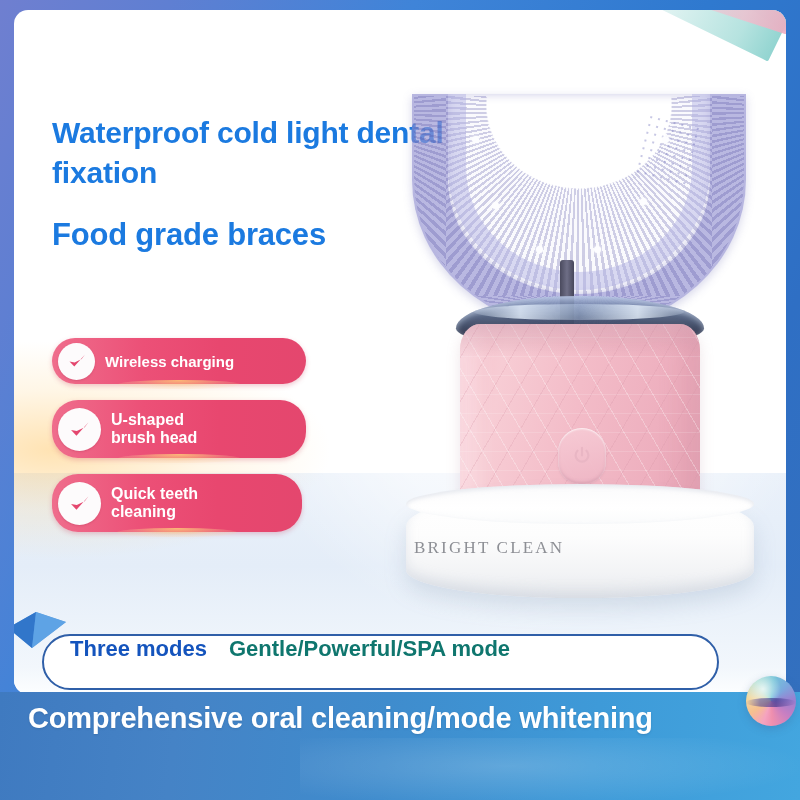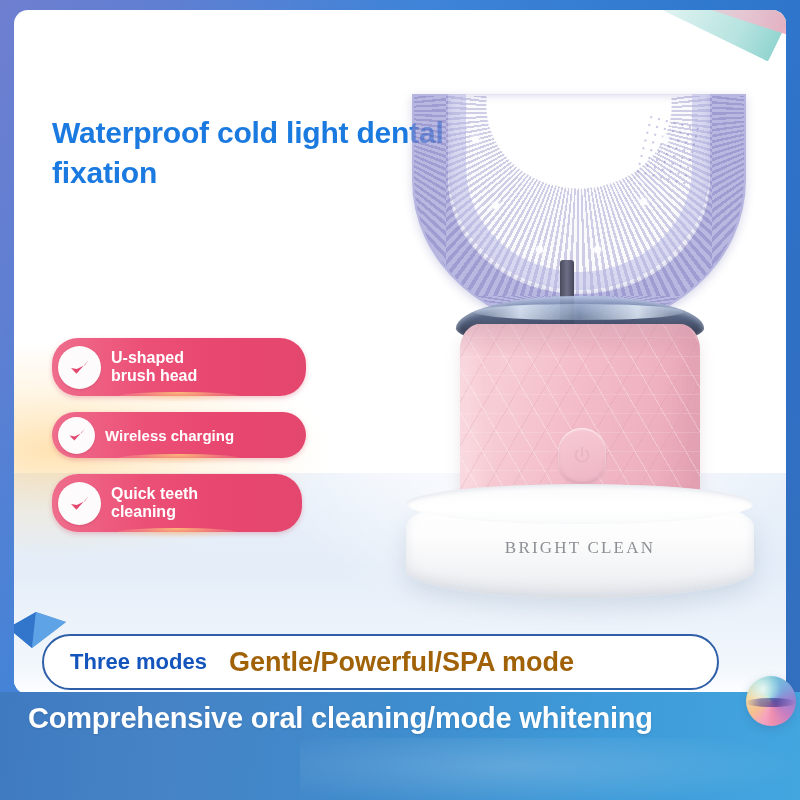--- a/index.html
+++ b/index.html
@@ -212,40 +212,39 @@
     box-shadow:0 10px 22px rgba(120,140,170,.22), inset 0 -6px 12px rgba(190,198,212,.35);
   }
   #base-top {
     position:absolute; left:12px; top:404px; width:348px; height:40px;
     background:linear-gradient(180deg,#fbfbfc 0%, #ffffff 60%, #fafbfc 100%);
     border-radius:50%;
     box-shadow:inset 0 2px 4px rgba(205,212,224,.5);
   }
   #brand-name {
     position:absolute; left:12px; top:458px; width:348px;
-    text-align:center;
     font-family:"Liberation Serif", serif;
-    font-size:17px; letter-spacing:2.2px; color:#8d8f95;
+    font-size:17px; letter-spacing:2.2px; color:#8d8f95;padding-left:8px;
   }
 
   
   #modes-pill {
     position:absolute; left:28px; top:624px;
     width:677px; height:56px;
     border:2px solid #2f5fa8;
     border-radius:28px;
     background:#ffffff;
-    display:flex; align-items:center;
+    display:flex; 
   }
   #modes-label {
     color:#1454bd; font-weight:bold; font-size:22px;
     margin-left:26px;
   }
   #modes-value {
-    color:#a16207; font-weight:bold; font-size:27px;
+    color:#0f766e; font-weight:bold; font-size:22px;
     margin-left:22px;
   }
   
   #blue-diamond {
     position:absolute; left:-12px; top:588px; width:72px; height:62px;
     pointer-events:none;
   }
 
   
   #bottom-band {
@@ -293,41 +292,42 @@
     <div id="amber-glow"></div>
 
     <div id="corner-rays">
       <div class="ray ray-c"></div>
       <div class="ray ray-a"></div>
       <div class="ray ray-b"></div>
     </div>
 
     <div id="headline-block">
       <div class="headline" id="headline-1">Waterproof cold light dental fixation</div>
+      <div class="headline" id="headline-2">Food grade braces</div>
     </div>
 
     <div id="features">
+
+      <div class="feature" id="feature-0">
+        <span class="check-wrap">
+          <svg width="24" height="24" viewBox="0 0 24 24" aria-hidden="true">
+            <path d="M4.5 12.4 L9.3 17.6 L20 5.6 L16.6 10.1 L9.6 13.4 Z" fill="#e4476e"></path>
+          </svg>
+        </span>
+        <span class="flabel">Wireless charging</span>
+      </div>
 
       <div class="feature tall" id="feature-1">
         <span class="check-wrap">
           <svg width="27" height="27" viewBox="0 0 24 24" aria-hidden="true">
             <path d="M4.5 12.4 L9.3 17.6 L20 5.6 L16.6 10.1 L9.6 13.4 Z" fill="#e4476e"></path>
           </svg>
         </span>
         <span class="flabel">U-shaped
 brush head</span>
-      </div>
-
-      <div class="feature" id="feature-0">
-        <span class="check-wrap">
-          <svg width="24" height="24" viewBox="0 0 24 24" aria-hidden="true">
-            <path d="M4.5 12.4 L9.3 17.6 L20 5.6 L16.6 10.1 L9.6 13.4 Z" fill="#e4476e"></path>
-          </svg>
-        </span>
-        <span class="flabel">Wireless charging</span>
       </div>
 
       <div class="feature tall" id="feature-2">
         <span class="check-wrap">
           <svg width="27" height="27" viewBox="0 0 24 24" aria-hidden="true">
             <path d="M4.5 12.4 L9.3 17.6 L20 5.6 L16.6 10.1 L9.6 13.4 Z" fill="#e4476e"></path>
           </svg>
         </span>
         <span class="flabel">Quick teeth
 cleaning</span>

